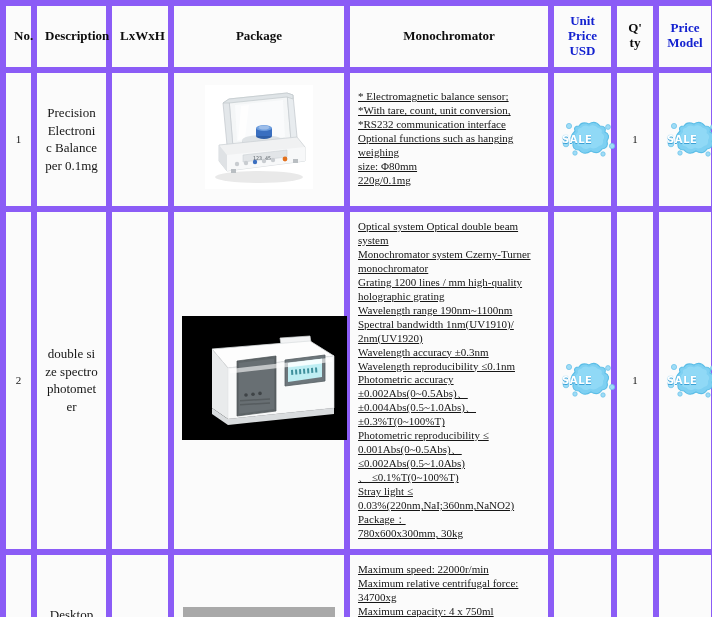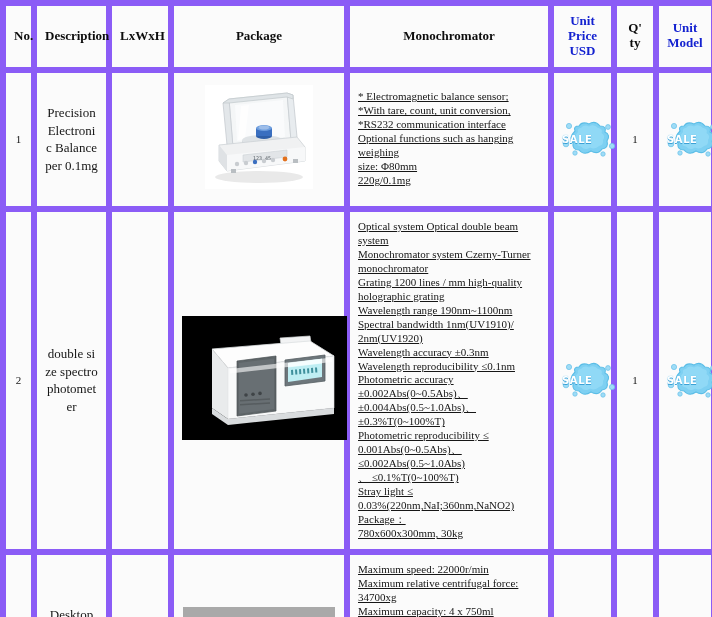--- a/index.html
+++ b/index.html
@@ -149,21 +149,21 @@
       <th class="black">Description</th>
       <th class="black">LxWxH</th>
       <th class="black">Package</th>
       <th class="black">Monochromator</th>
       <th class="blue">
         <span>Unit Price</span><br>
         <span>USD</span>
       </th>
       <th class="black">Q' ty</th>
       <th class="blue">
-        <span>Unit</span><br>
+        <span>Price</span><br>
         <span>Model</span>
       </th>
     </tr>
   </thead>
   <tbody>
 
     <tr class="row-1">
       <td class="cell-no">1</td>
       <td class="cell-desc">Precision Electronic Balance per 0.1mg</td>
       <td class="cell-model"></td>

